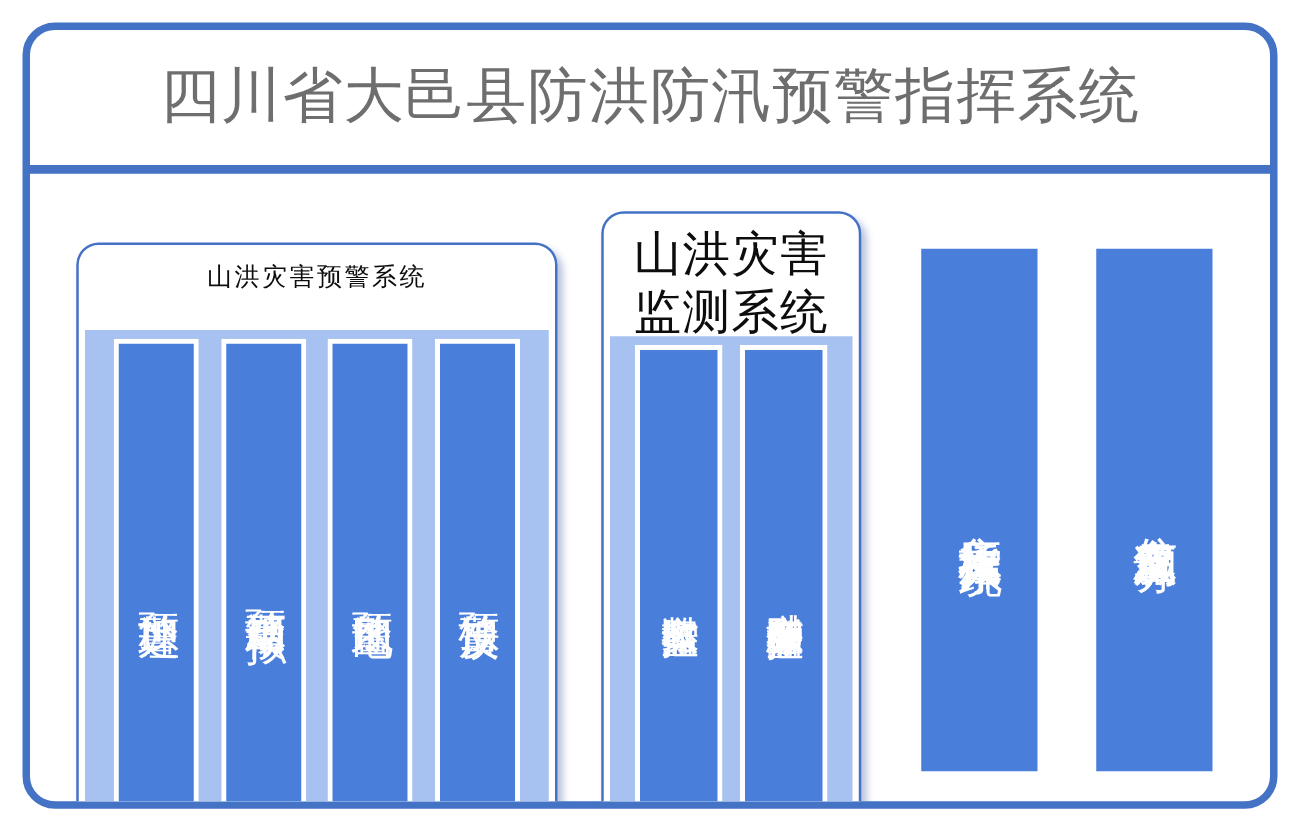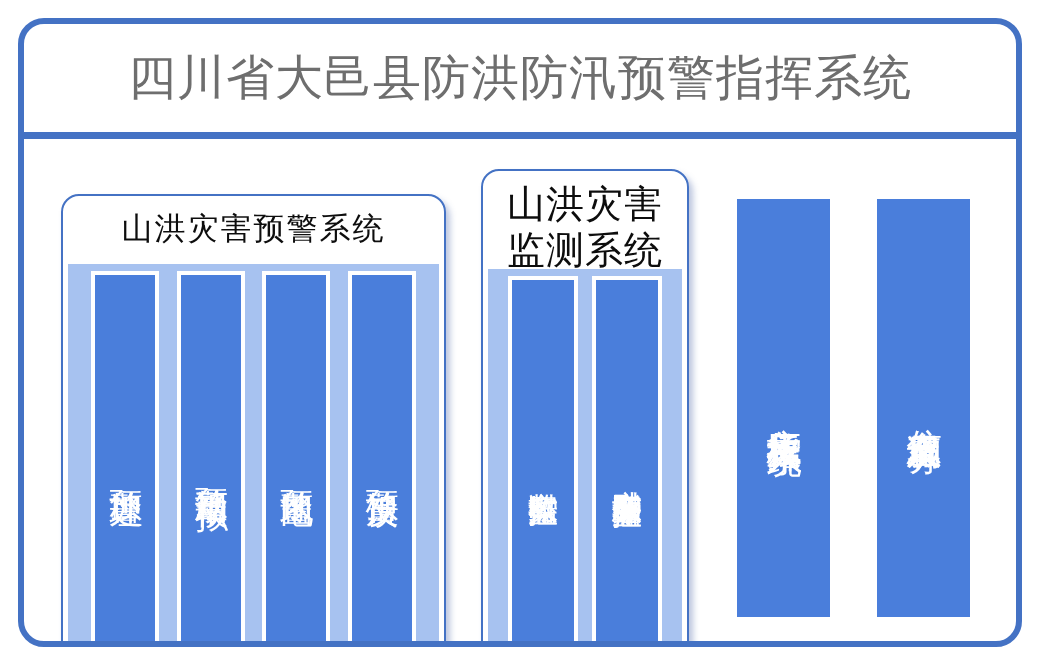--- a/index.html
+++ b/index.html
@@ -102,21 +102,21 @@
 
   
   #panel-warning {
     left: 37px;
     top: 55px;
     width: 385px;
     height: 485px;
   }
   #panel-warning .module-title {
     top: 12px;
-    font-size: 31px;
+    font-size: 20px;
     letter-spacing: 2px;
   }
   #panel-warning .module-inner {
     top: 68px;
   }
 
   
   #panel-monitor {
     left: 457px;
     top: 30px;

